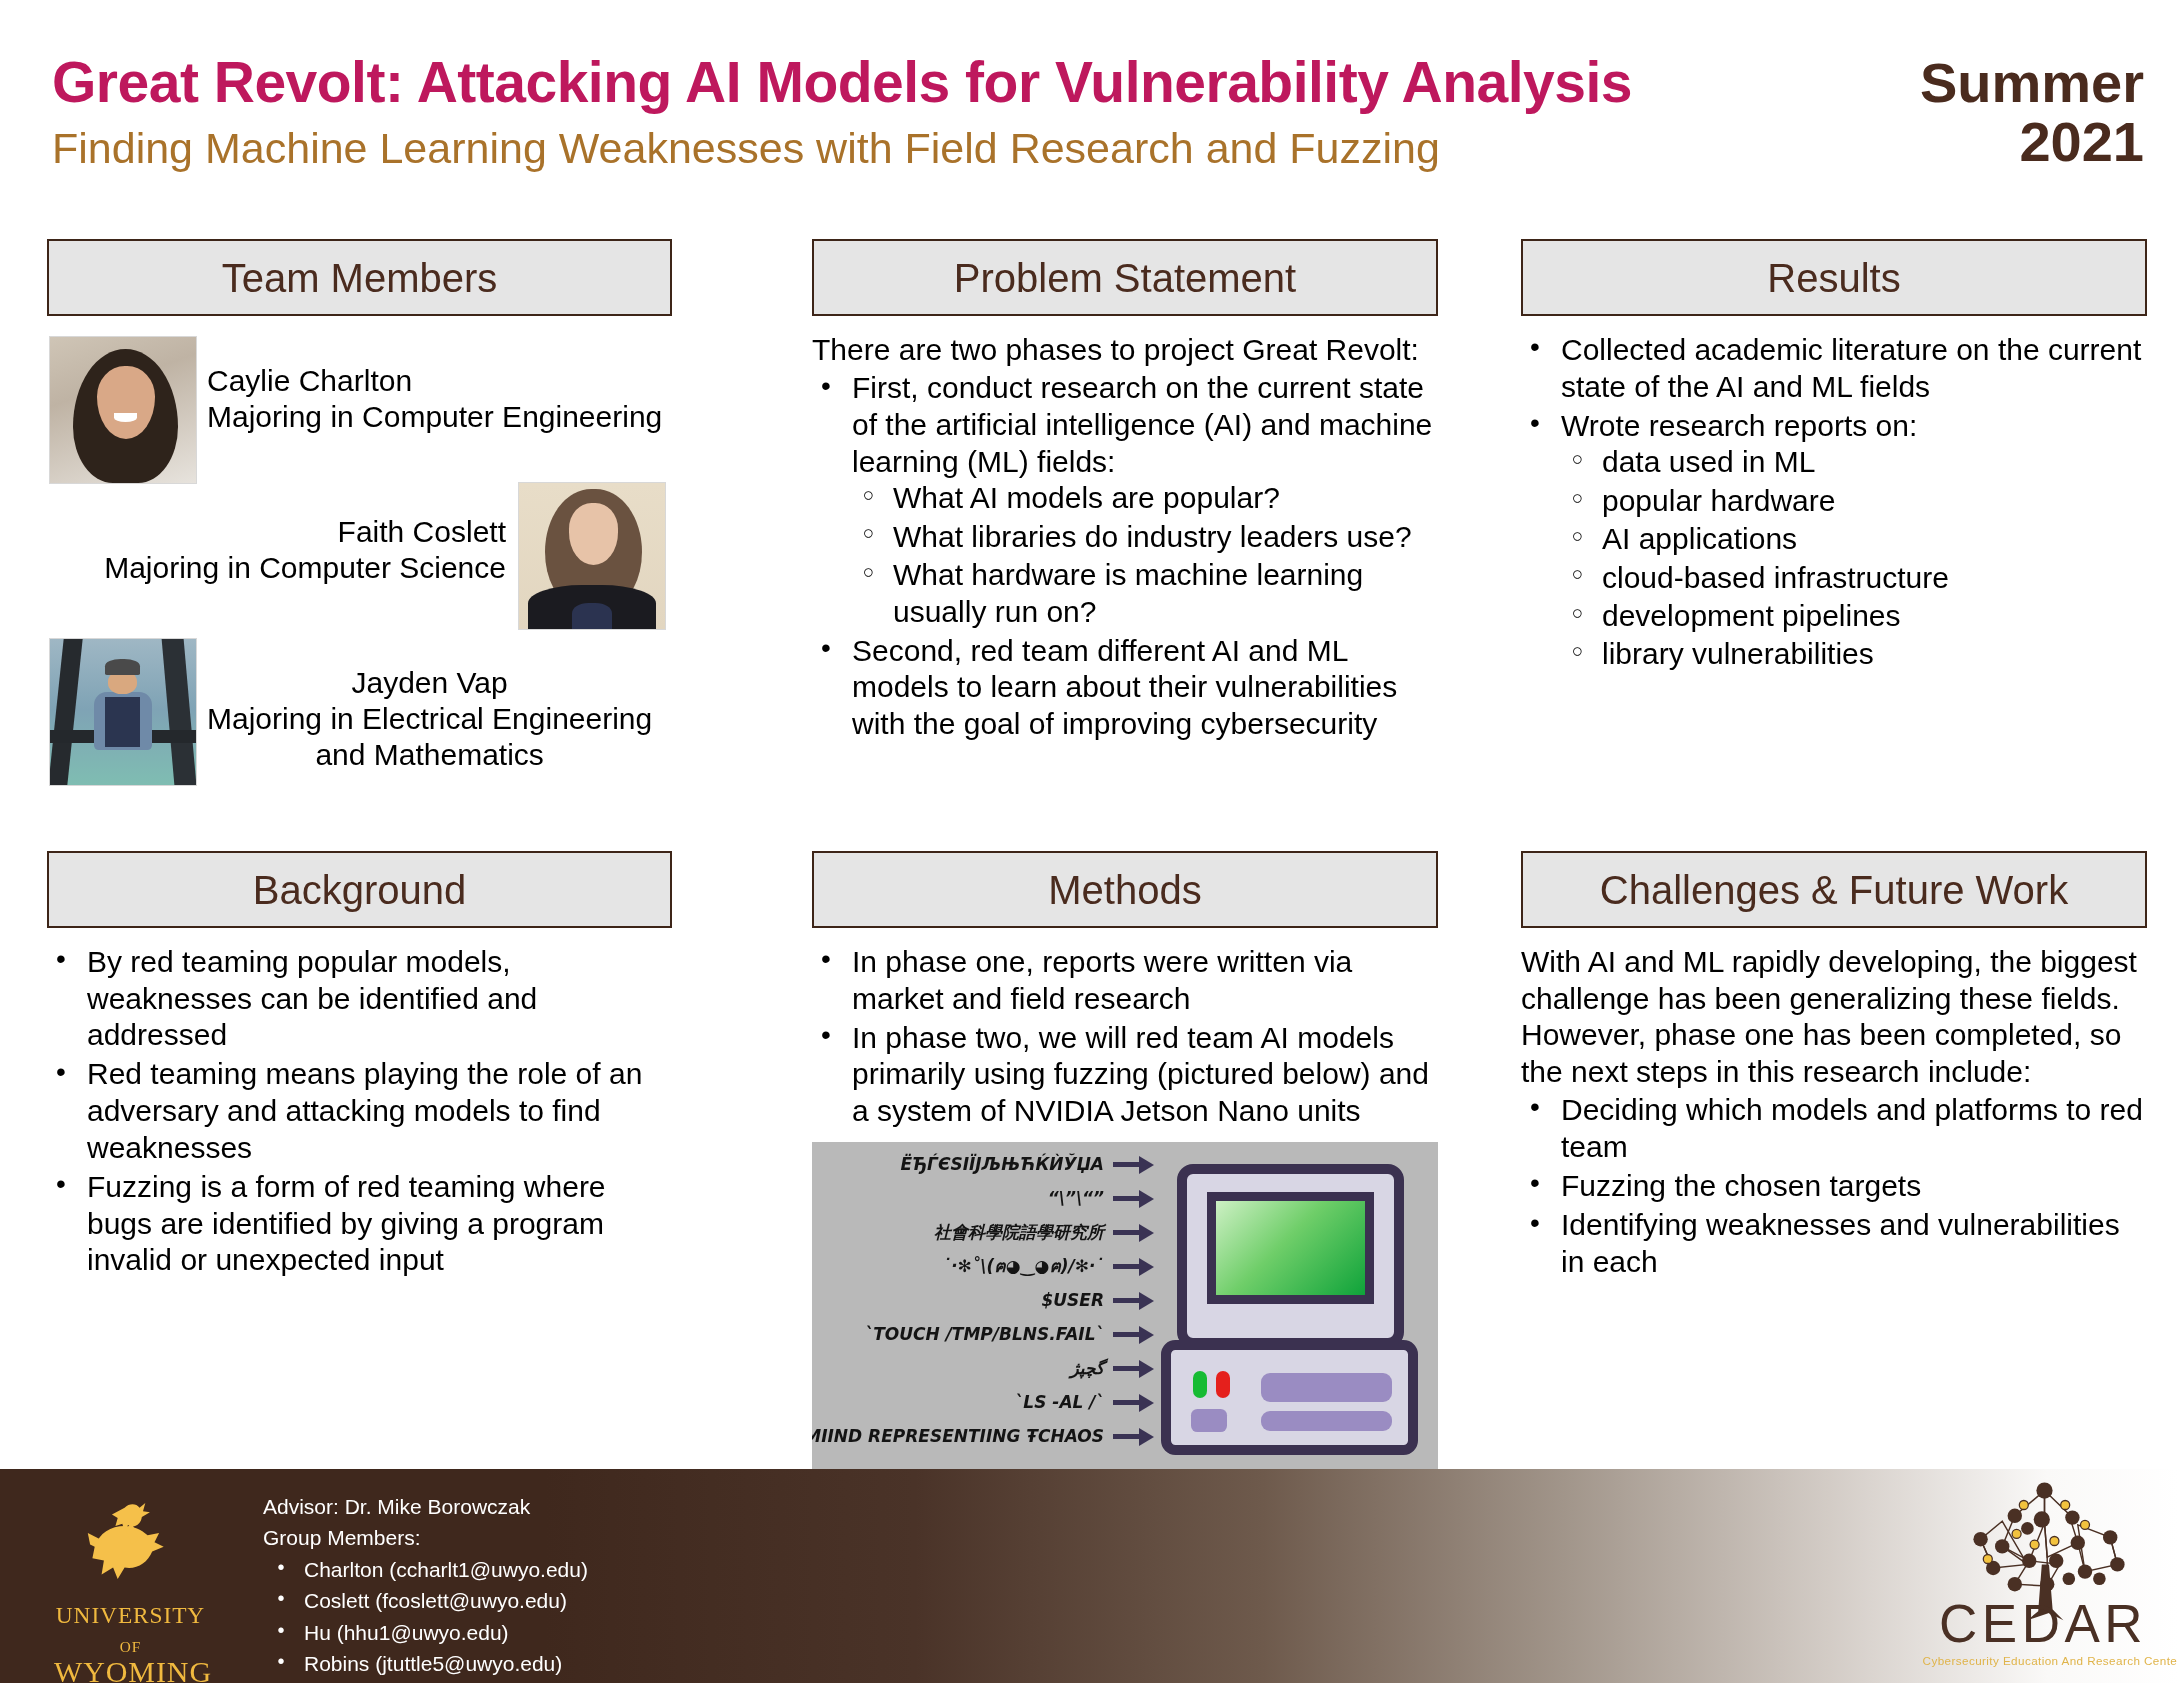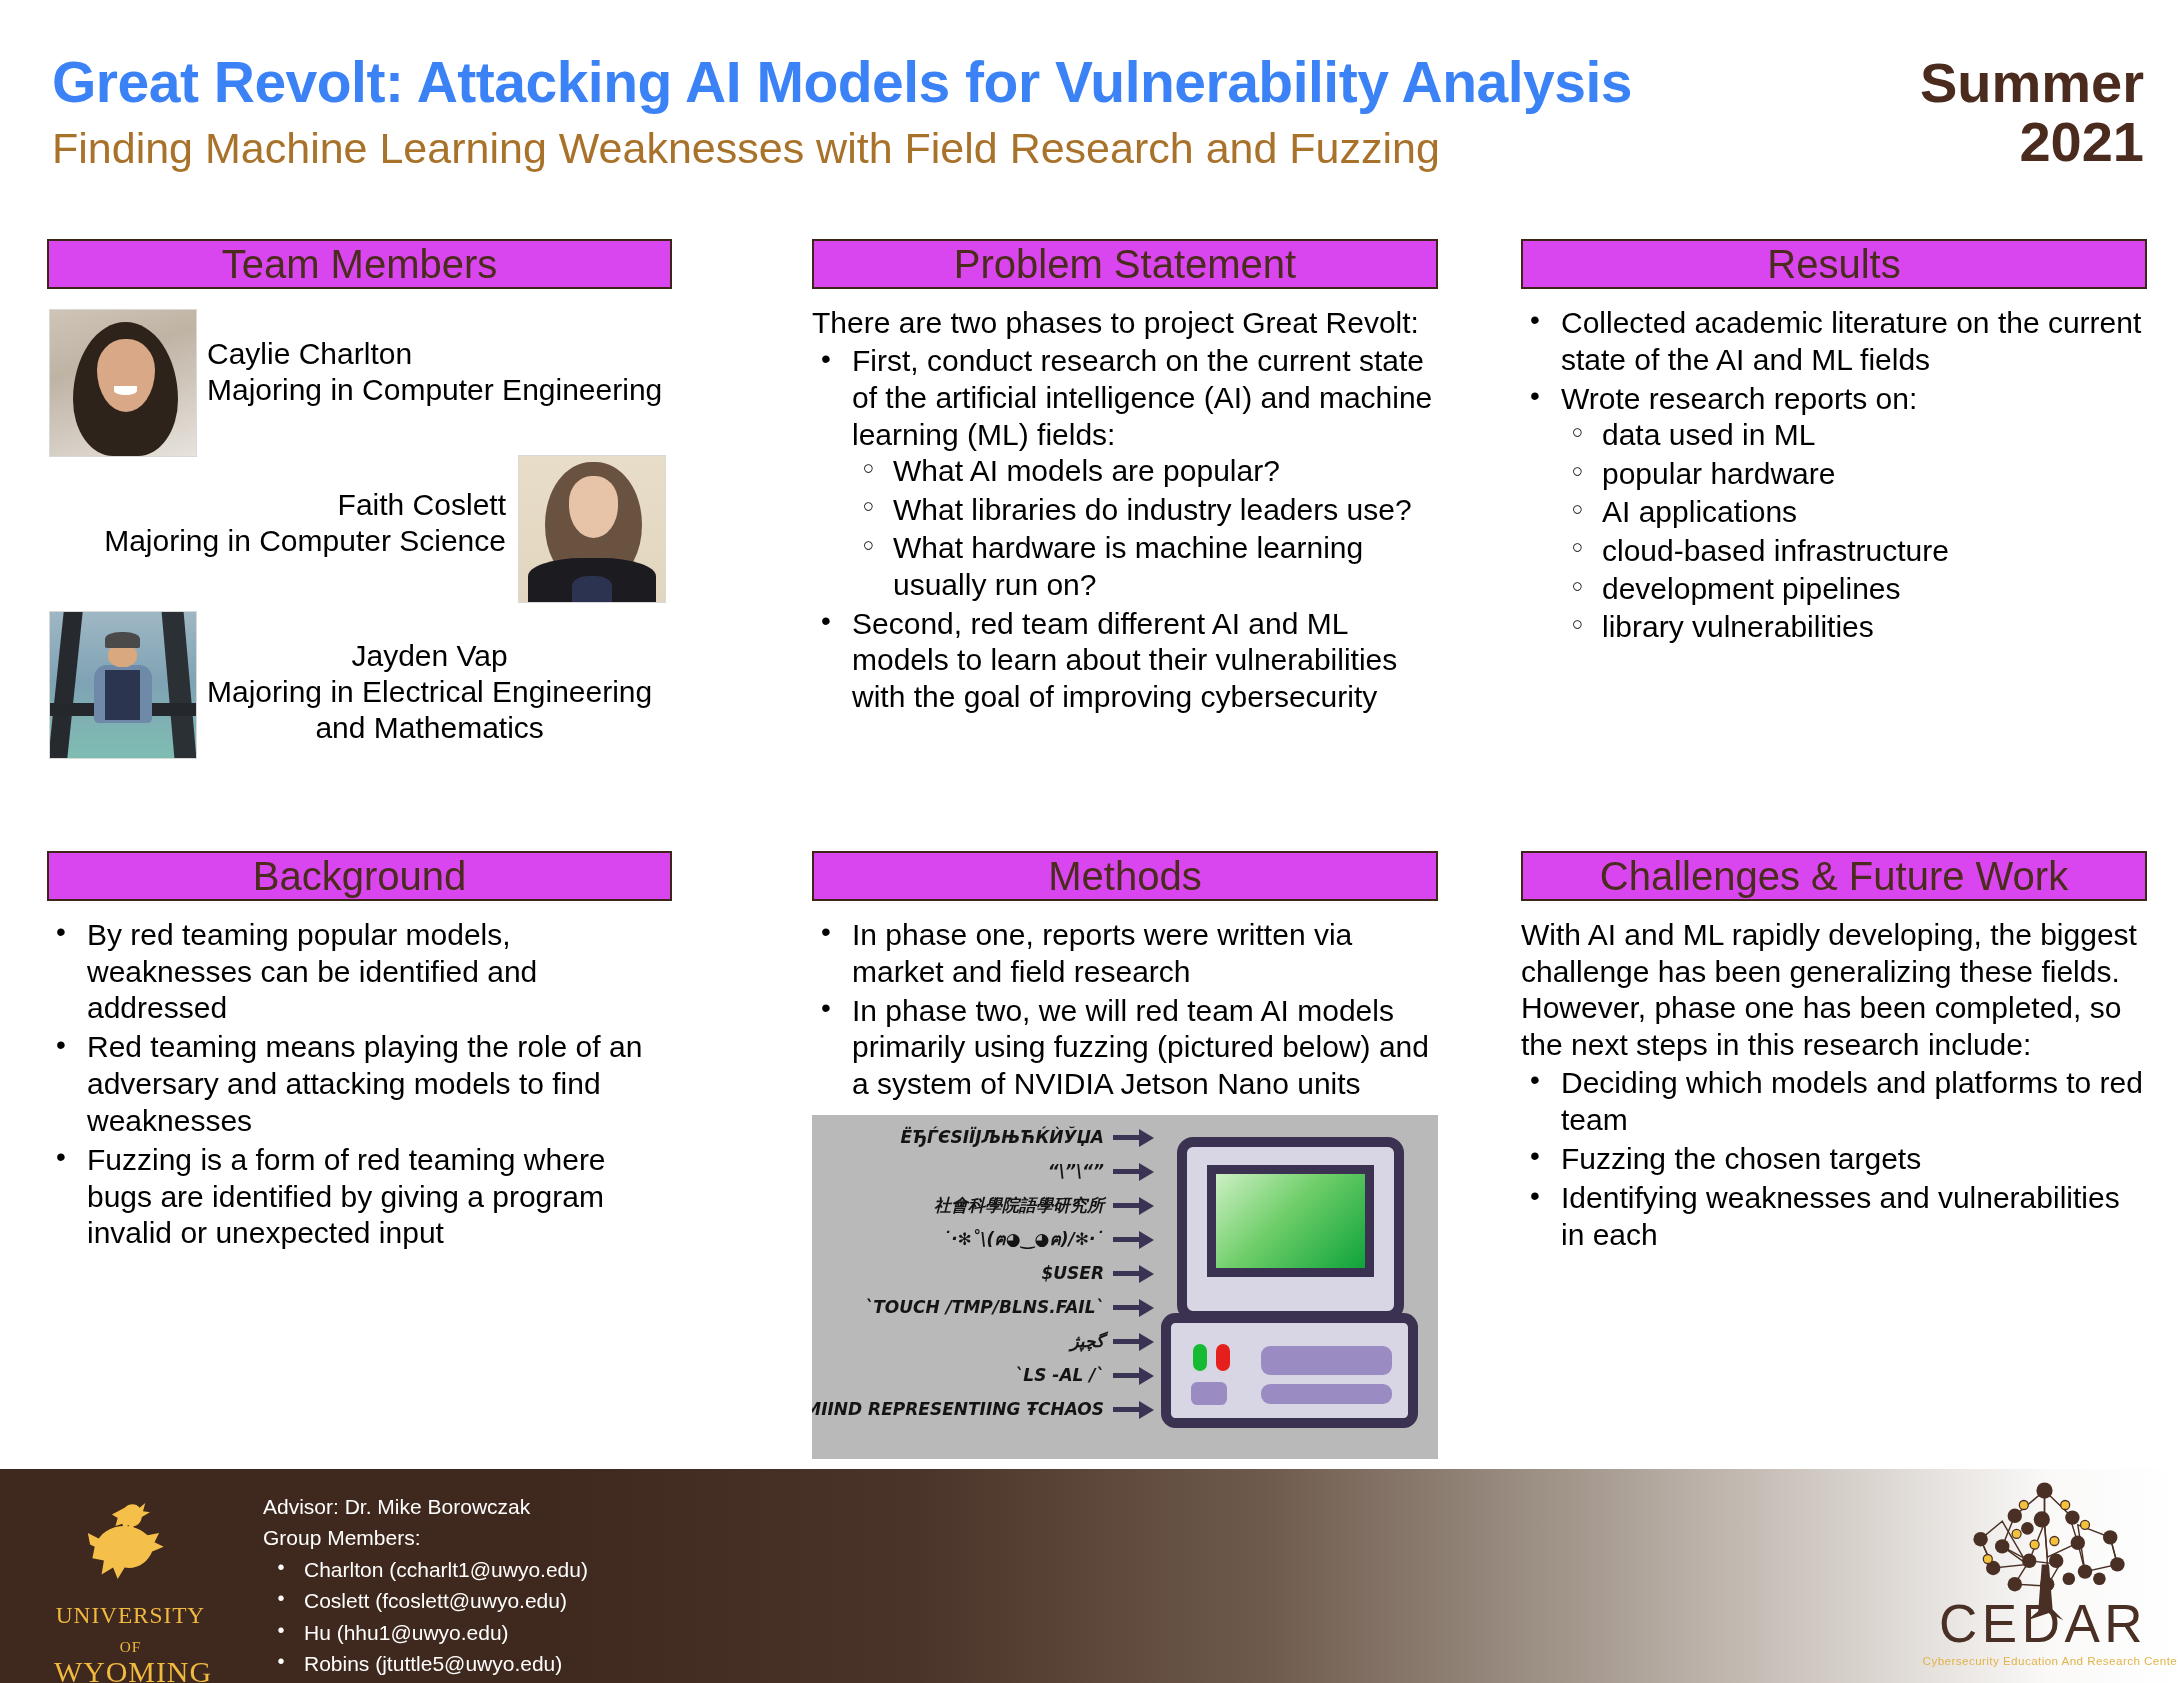--- a/index.html
+++ b/index.html
@@ -26,21 +26,21 @@
   }
   #title-block {
     position: absolute;
     left: 52px;
     top: 54px;
     width: 1782px;
   }
   #poster-title {
     font-size: 57px;
     font-weight: bold;
-    color: #3b82f6;
+    color: #be185d;
     letter-spacing: -0.5px;
     line-height: 1.0;
     white-space: nowrap;
   }
   #poster-subtitle {
     font-size: 43px;
     font-weight: normal;
     color: #A9722A;
     line-height: 1.0;
     margin-top: 16px;
@@ -59,23 +59,23 @@
 
   
   .col { position: absolute; }
   .col-1 { left: 47px;   width: 625px; }
   .col-2 { left: 812px;  width: 626px; }
   .col-3 { left: 1521px; width: 626px; }
   .row-1 { top: 239px; }
   .row-2 { top: 851px; }
 
   .section-header {
-    background: #d946ef;
+    background: #e5e5e5;
     border: 2.7px solid #3D2518;
-    height: 50px;
+    height: 77px;
     display: flex;
     align-items: center;
     justify-content: center;
     box-sizing: border-box;
   }
   .section-header .section-title {
     font-size: 40px;
     color: #4A2B1E;
     line-height: 1;
     white-space: nowrap;

